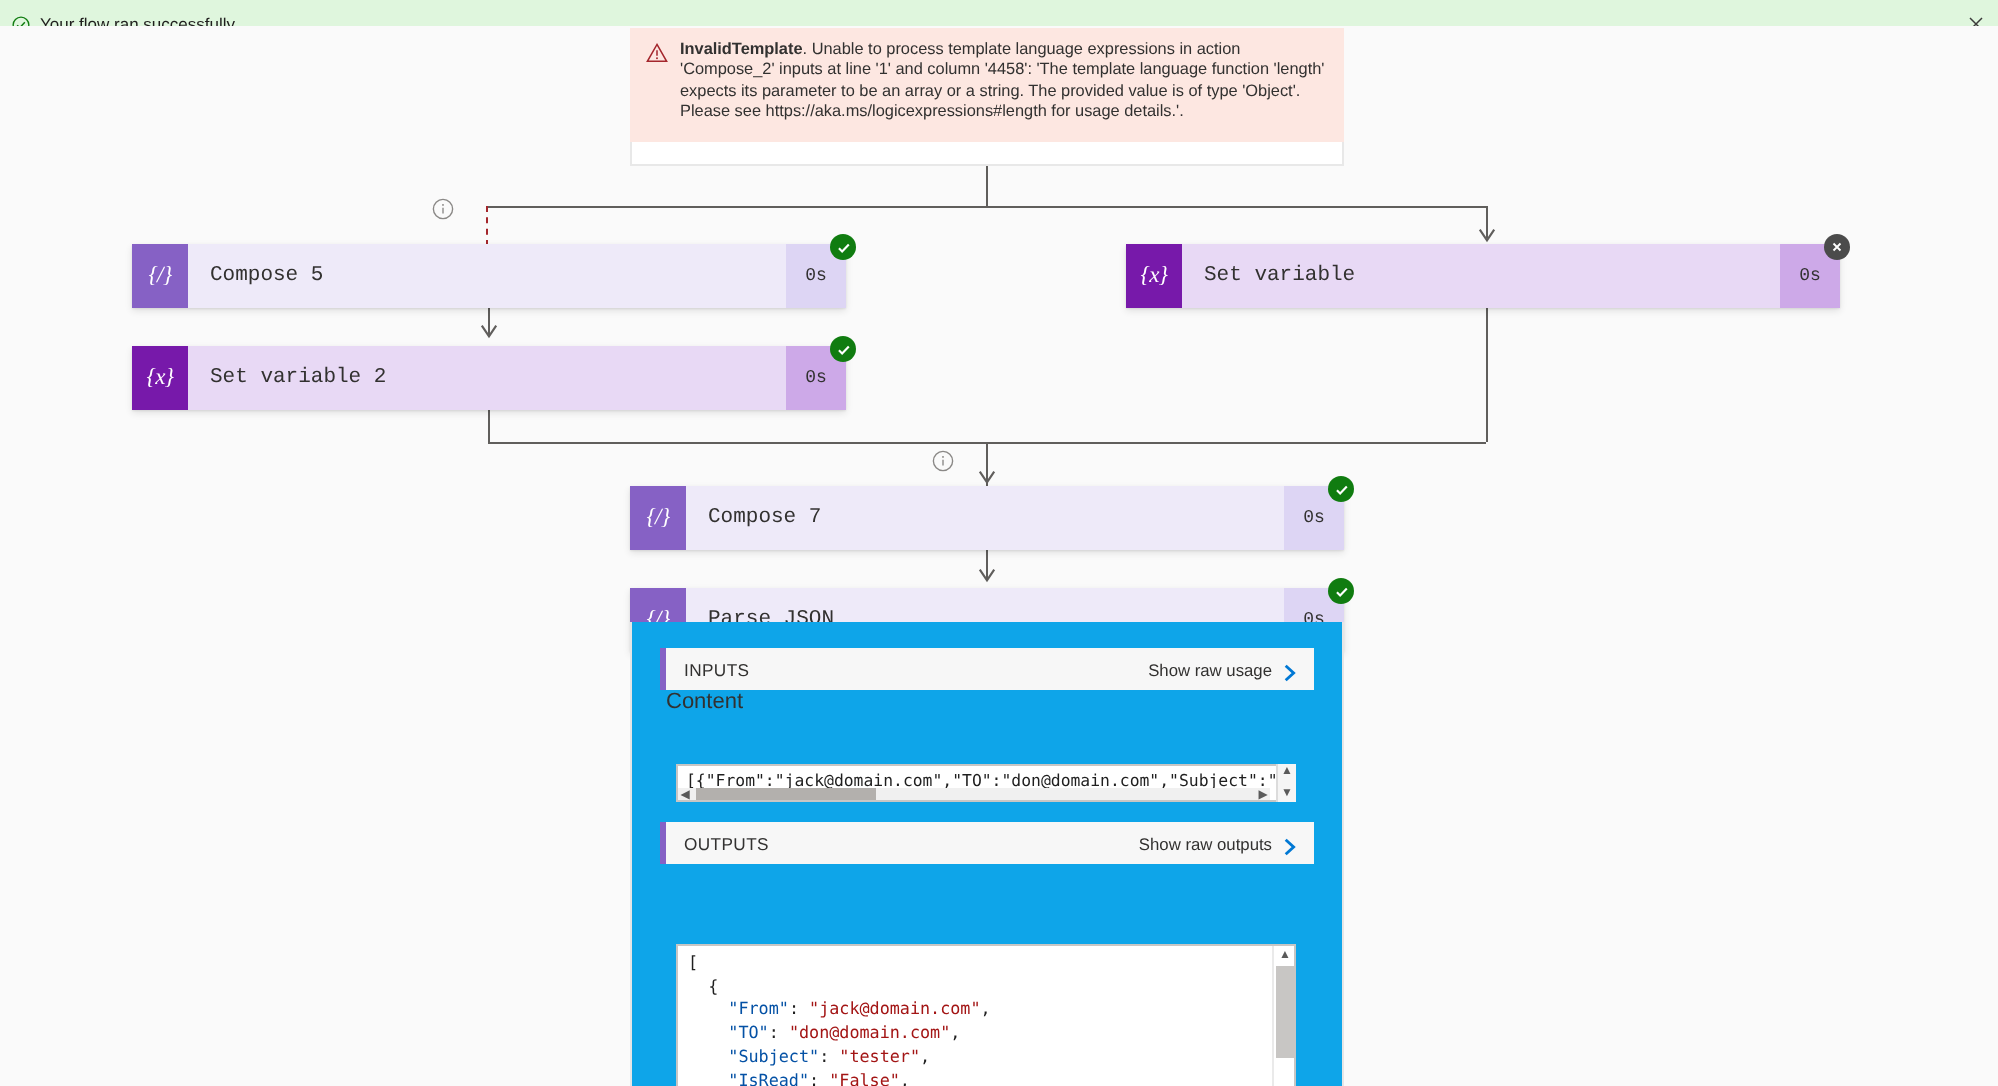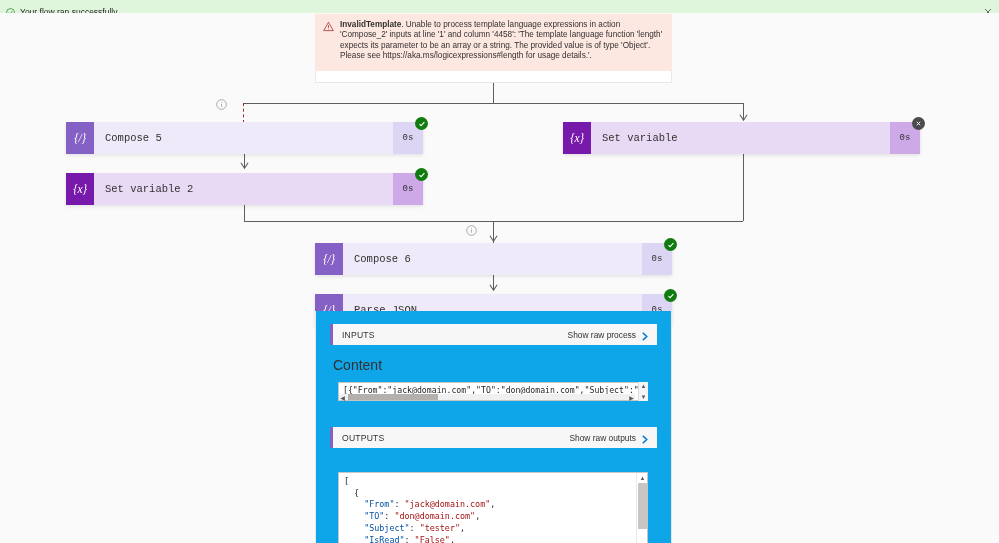--- a/index.html
+++ b/index.html
@@ -159,22 +159,22 @@
     font-size:8.6px; letter-spacing:.2px; color:#323130; font-weight:normal;
   }
   .sec-head .raw{
     margin-left:auto; display:flex; align-items:center; gap:5px;
     cursor:pointer;
   }
   .sec-head .raw .rt{ font-size:8.4px; color:#323130; }
   .sec-head .raw .chev{ width:8px;height:9px; }
 
   .fld-label{
-    margin:12px 0 4px 17px;
-    font-size:14px; color:#323130;
+    margin:0 0 4px 17px;
+    font-size:11px; color:#323130;
   }
 
   
   #content-box{
     position:absolute; left:338px; top:369px; width:310px; height:19px;
     background:#ffffff;
     border:1px solid #c8c6c4;
     overflow:hidden;
     font-family:"DejaVu Sans Mono", monospace;
     font-size:8.2px;
@@ -358,21 +358,21 @@
     <div class="dur">0s</div>
   </div>
   <div class="badge ok" style="left:415px; top:155px;">
     <svg width="8" height="8" viewBox="0 0 12 12">
         <path d="M2.2 6.2 L4.6 8.6 L9.6 3.3" fill="none" stroke="#fff" stroke-width="1.6"></path>
       </svg>
   </div>
 
   <div class="card compose" style="left:315px; top:230px; width:357px;">
     <div class="ic">{/}</div>
-    <div class="nm">Compose 6</div>
+    <div class="nm">Compose 7</div>
     <div class="dur">0s</div>
   </div>
   <div class="badge ok" style="left:664px; top:225px;">
     <svg width="8" height="8" viewBox="0 0 12 12">
         <path d="M2.2 6.2 L4.6 8.6 L9.6 3.3" fill="none" stroke="#fff" stroke-width="1.6"></path>
       </svg>
   </div>
 
   <div class="card compose" style="left:315px; top:281px; width:357px;">
     <div class="ic">{/}</div>
@@ -383,21 +383,21 @@
     <svg width="8" height="8" viewBox="0 0 12 12">
         <path d="M2.2 6.2 L4.6 8.6 L9.6 3.3" fill="none" stroke="#fff" stroke-width="1.6"></path>
       </svg>
   </div>
 
   <div id="detail-panel">
 
     <div class="sec-head">
       <span class="lbl">INPUTS</span>
       <span class="raw">
-        <span class="rt">Show raw process</span>
+        <span class="rt">Show raw usage</span>
         <span class="chev">
           <svg width="8" height="9" viewBox="0 0 8 10">
               <path d="M1.6 1 L6 5 L1.6 9" fill="none" stroke="#0078d4" stroke-width="1.6"></path>
             </svg>
         </span>
       </span>
     </div>
     <div class="fld-label">Content</div>
 
     <div class="sec-head" style="margin-top:54px;">

